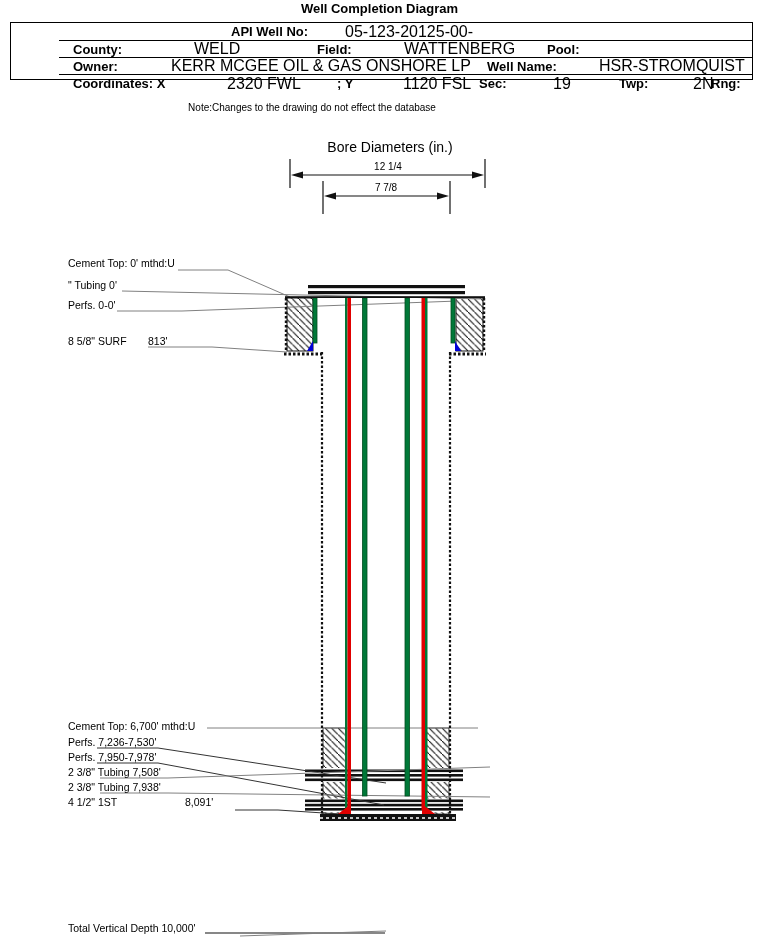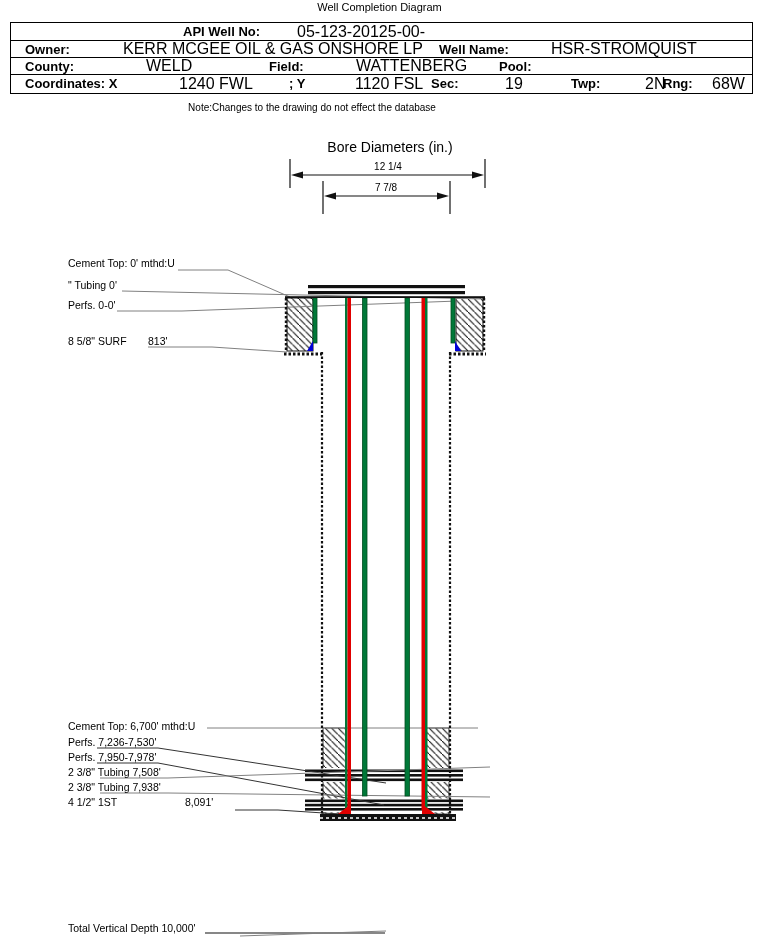--- a/index.html
+++ b/index.html
@@ -1,21 +1,21 @@
 <!DOCTYPE html>
 <html style="--casing-red: #e00000; --tubing-green: #007838; --tubing-green-dark: #004d20; --shoe-blue: #0000d8; --leader-gray: #808080; --line-black: #111111;"><head>
 <meta charset="utf-8">
 <style>
   html,body{margin:0;padding:0;background:#fff;width:759px;height:943px;overflow:hidden;
     font-family:"Liberation Sans", sans-serif; color:#000;}
   .page{position:relative;width:759px;height:943px;background:#fff;}
   .doc-title{position:absolute;top:1px;left:0;width:759px;text-align:center;
-    font-size:11px;font-weight:normal;}
-  .hdr-table{position:absolute;left:10px;top:22px;width:743px;height:72px;
-    border:1.6px solid #000;box-sizing:border-box;}
+    font-size:13px;font-weight:bold;}
+  .hdr-table{position:absolute;left:10px;top:22px;width:743px;height:58px;
+    border:1.6px solid #000;box-sizing:border-box;padding-left:48px;}
   .hdr-row{position:relative;width:100%;box-sizing:border-box;}
   .r1{height:17px;} .r2,.r3{height:17px;border-top:1.4px solid #000;}
   .r4{height:18px;border-top:1.4px solid #000;}
   .hdr-row span{position:absolute;top:0;height:100%;display:flex;align-items:center;
     white-space:nowrap;font-size:16px;}
   .hdr-row .lbl{font-weight:bold;font-size:13px;}
   .note{position:absolute;top:102px;left:0;width:624px;text-align:center;font-size:10px;}
   svg text{font-family:"Liberation Sans", sans-serif;fill:#000;}
   :root{--casing-red:#e00000;--tubing-green:#007838;--tubing-green-dark:#004d20;
     --shoe-blue:#0000d8;--leader-gray:#808080;--line-black:#111;}
@@ -25,37 +25,37 @@
 
 <div class="page">
 
   <div class="doc-title">Well Completion Diagram</div>
 
   <div class="hdr-table">
     <div class="hdr-row r1">
       <span class="lbl" style="left:172px">API Well No:</span>
       <span style="left:286px">05-123-20125-00-</span>
     </div>
-    <div class="hdr-row r2">
-      <span class="lbl" style="left:14px">Owner:</span>
-      <span style="left:112px">KERR MCGEE OIL &amp; GAS ONSHORE LP</span>
-      <span class="lbl" style="left:428px">Well Name:</span>
-      <span style="left:540px">HSR-STROMQUIST</span>
-    </div>
     <div class="hdr-row r3">
       <span class="lbl" style="left:14px">County:</span>
       <span style="left:135px">WELD</span>
       <span class="lbl" style="left:258px">Field:</span>
       <span style="left:345px">WATTENBERG</span>
       <span class="lbl" style="left:488px">Pool:</span>
       <span style="left:548px"></span>
     </div>
+    <div class="hdr-row r2">
+      <span class="lbl" style="left:14px">Owner:</span>
+      <span style="left:112px">KERR MCGEE OIL &amp; GAS ONSHORE LP</span>
+      <span class="lbl" style="left:428px">Well Name:</span>
+      <span style="left:540px">HSR-STROMQUIST</span>
+    </div>
     <div class="hdr-row r4">
       <span class="lbl" style="left:14px">Coordinates: X</span>
-      <span style="left:168px">1240 FWL</span>
+      <span style="left:168px">2320 FWL</span>
       <span class="lbl" style="left:278px">; Y</span>
       <span style="left:344px">1120 FSL</span>
       <span class="lbl" style="left:420px">Sec:</span>
       <span style="left:494px">19</span>
       <span class="lbl" style="left:560px">Twp:</span>
       <span style="left:634px">2N</span>
       <span class="lbl" style="left:652px">Rng:</span>
       <span style="left:701px">68W</span>
     </div>
   </div>

